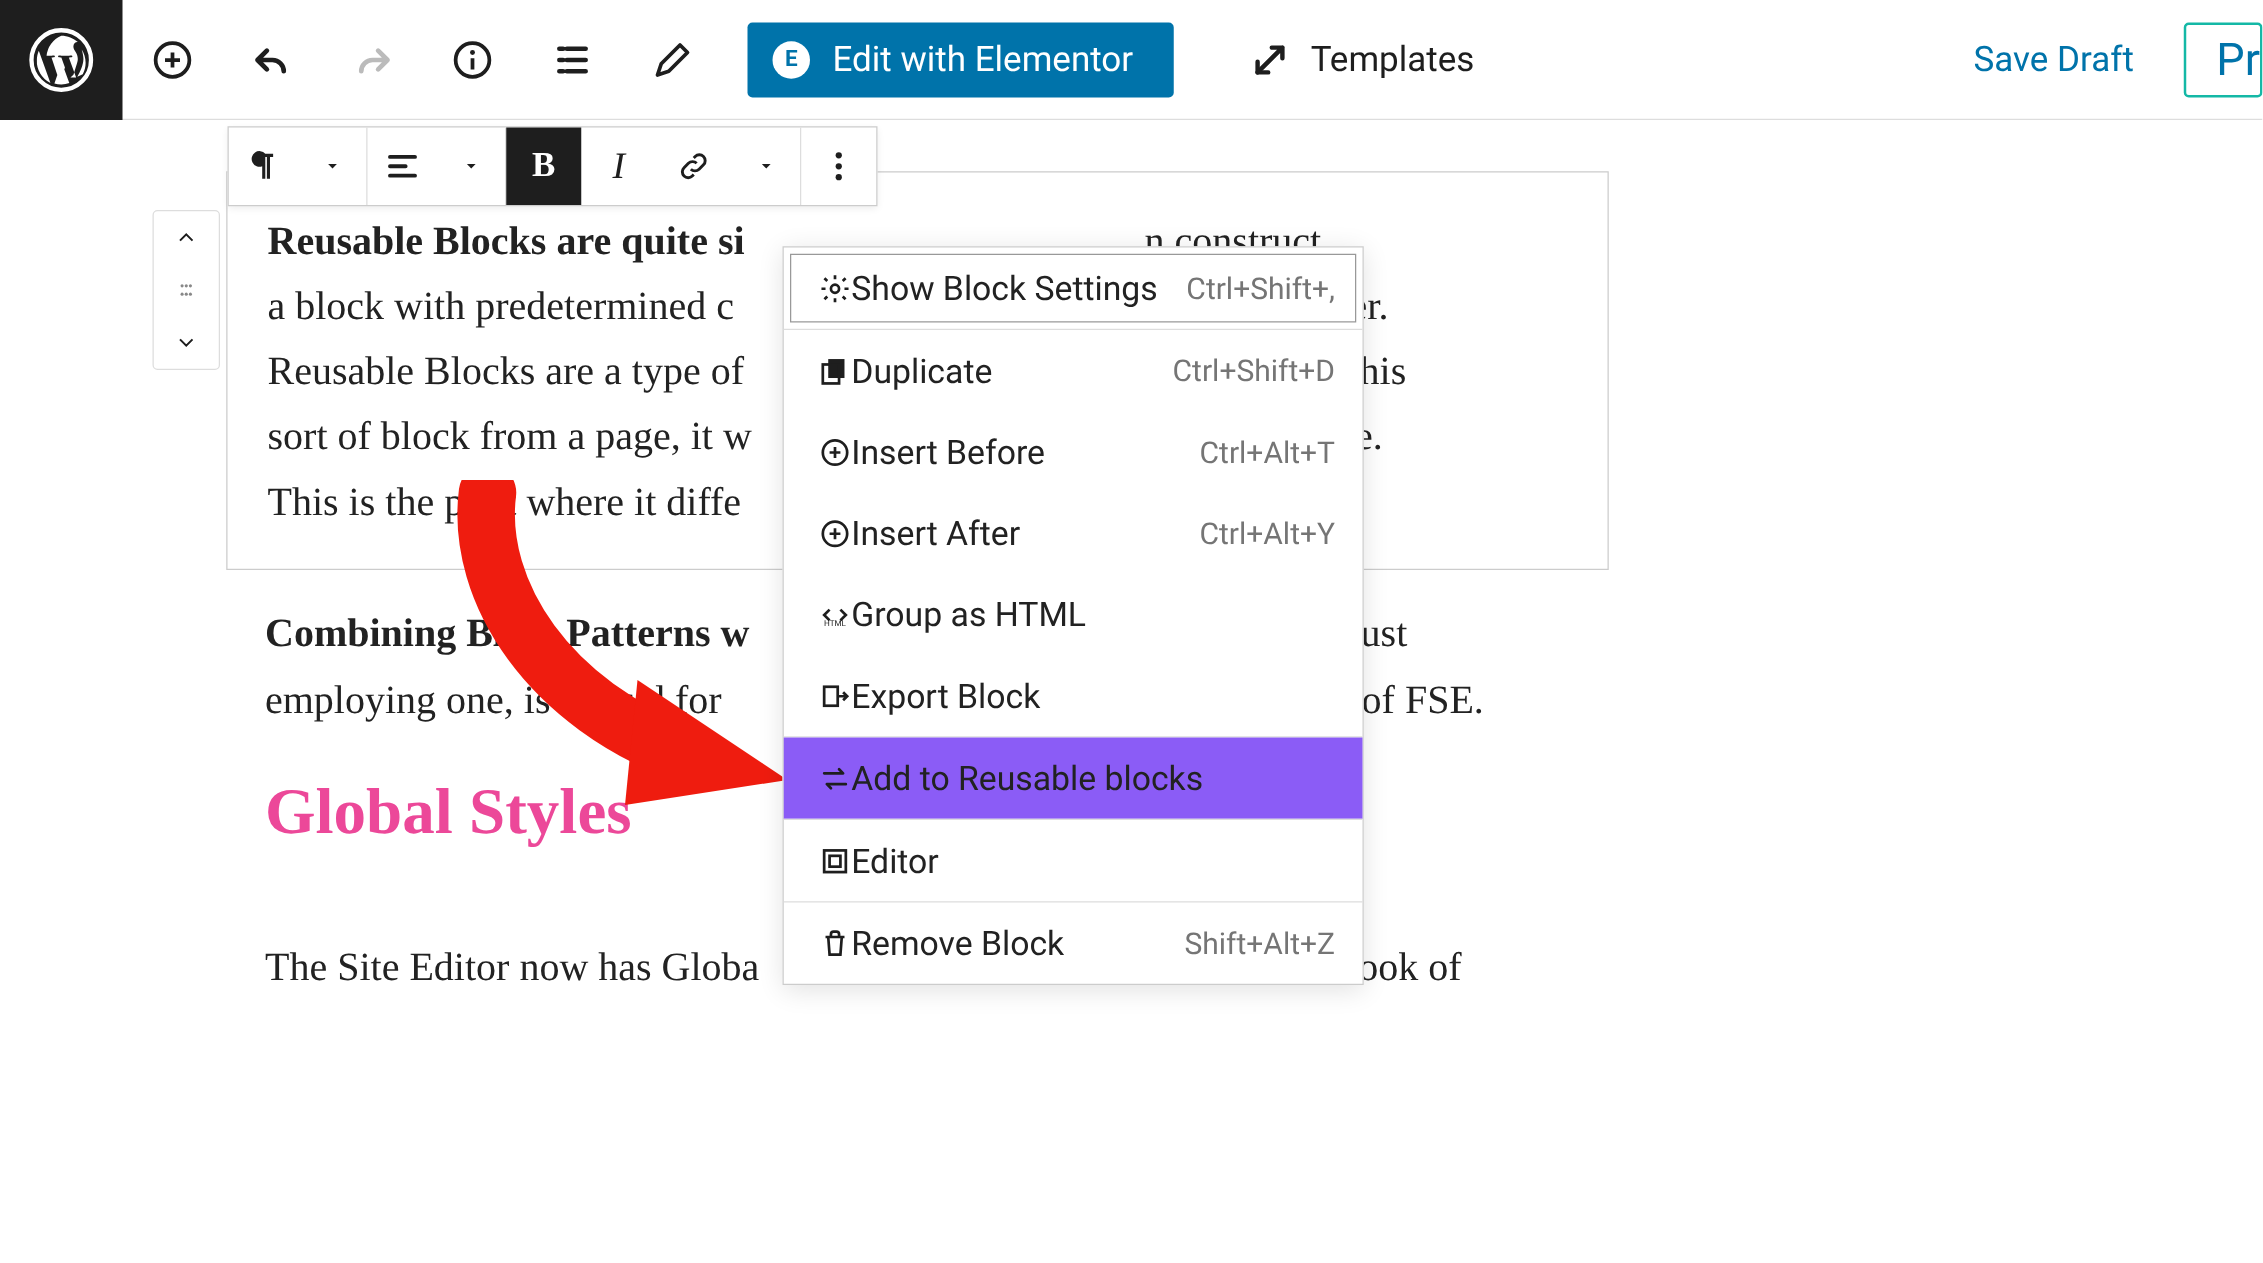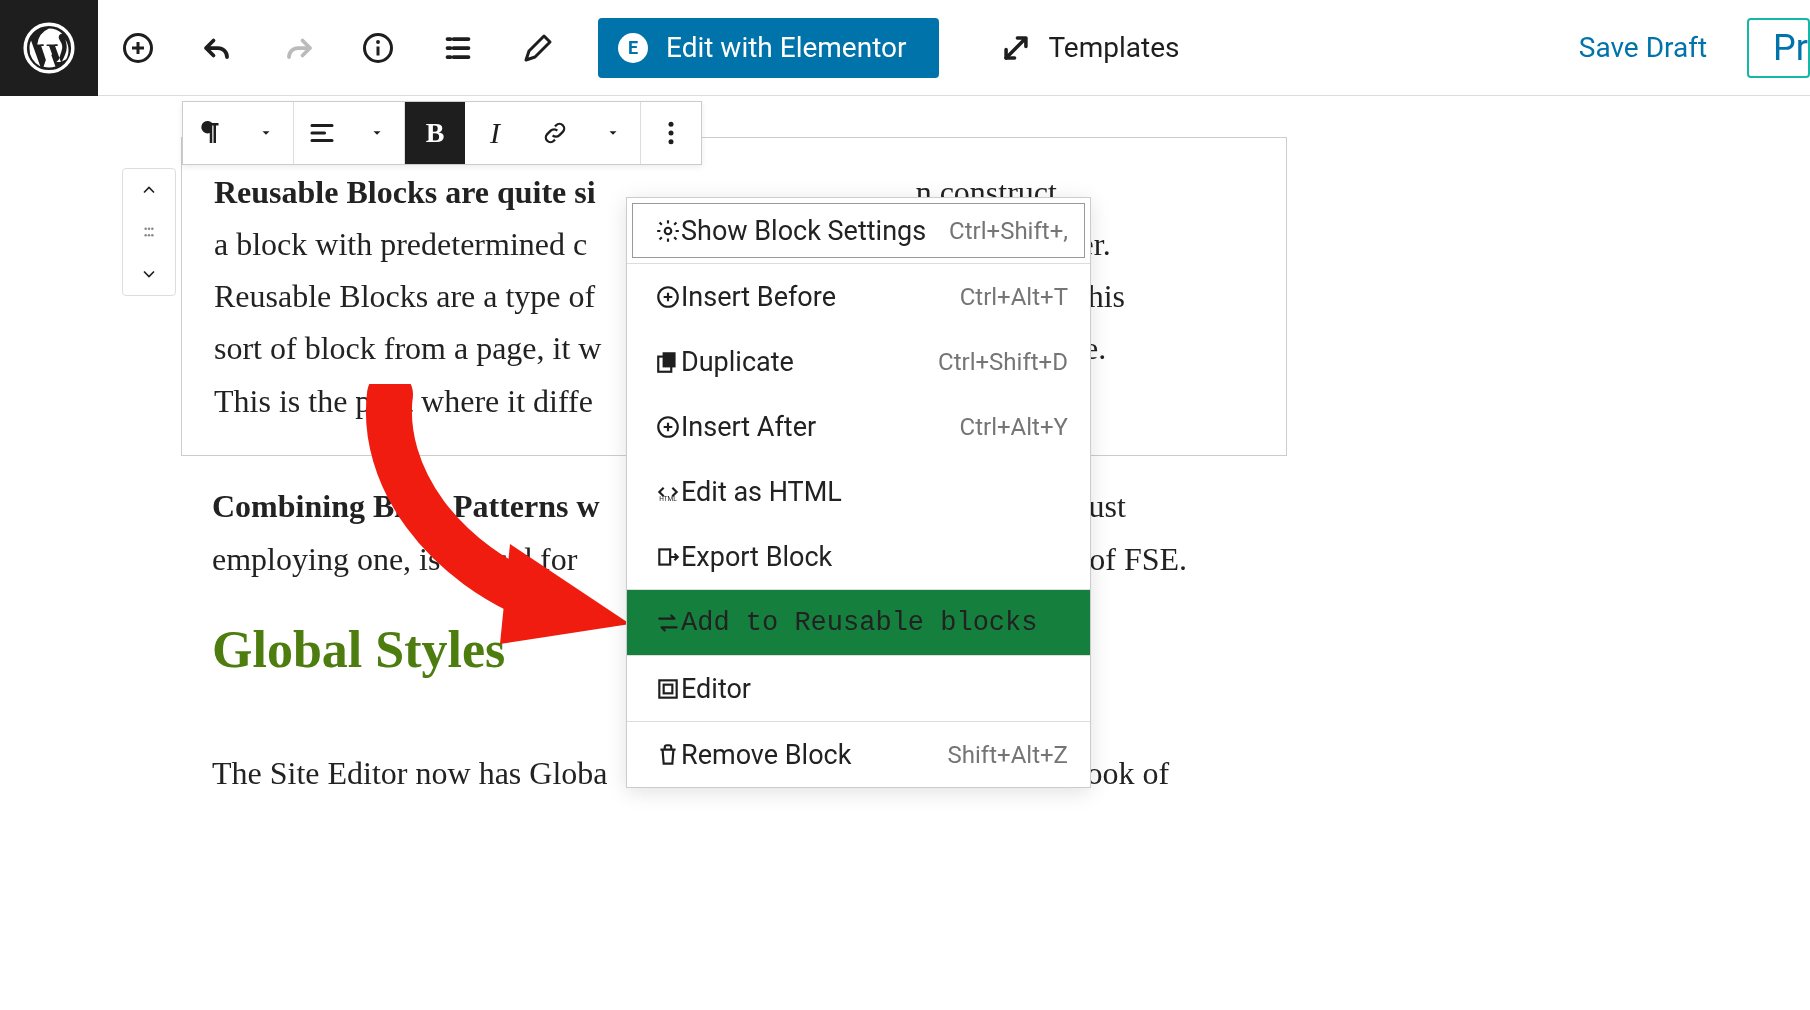--- a/index.html
+++ b/index.html
@@ -191,21 +191,21 @@
   }
   .para2 .bold { font-weight: 700; }
 
   .heading2 {
     position: absolute;
     top: 524px;
     left: 212px;
     font-family: Georgia, "Times New Roman", serif;
     font-size: 52px;
     font-weight: 700;
-    color: #4d7c0f;
+    color: #ec4899;
   }
 
   .para3 {
     position: absolute;
     top: 652px;
     left: 212px;
     width: 1040px;
     font-family: Georgia, "Times New Roman", serif;
     font-size: 32px;
     line-height: 1.6;
@@ -225,21 +225,21 @@
   }
   .dropdown .item {
     display: flex;
     align-items: center;
     height: 65px;
     padding: 0 22px 0 18px;
     font-size: 27px;
     color: #222;
     cursor: pointer;
   }
-  .dropdown .item.hover { background: #15803d; font-family: Liberation Mono, monospace; }
+  .dropdown .item.hover { background: #8b5cf6; }
   .dropdown .item .ic { width: 36px; display: flex; justify-content: flex-end; }
   .dropdown .item .ic svg { width: 26px; height: 26px; color: #1e1e1e; }
   .dropdown .item .lbl { margin-left: 0; flex: 1; }
   .dropdown .item .sc { color: #757575; font-size: 24px; }
   .dropdown .sep { height: 1px; background: #ddd; }
   .dropdown .item.first { outline: 1px solid #999; outline-offset: -6px; }
 
   
   .arrow-anno {
     position: absolute;
@@ -413,55 +413,55 @@
             <path d="M12 2v3M12 19v3M4.2 4.2l2.1 2.1M17.7 17.7l2.1 2.1M2 12h3M19 12h3M4.2 19.8l2.1-2.1M17.7 6.3l2.1-2.1" stroke="currentColor" stroke-width="2"></path>
           </svg>
         </span>
       <span class="lbl">Show Block Settings</span>
       <span class="sc">Ctrl+Shift+,</span>
     </div>
     <div class="sep"></div>
     <div class="item">
       <span class="ic">
           <svg viewBox="0 0 24 24">
+            <rect x="7" y="3" width="12" height="14" fill="currentColor"></rect>
+            <rect x="3" y="7" width="12" height="14" fill="none" stroke="currentColor" stroke-width="2"></rect>
+          </svg>
+        </span>
+      <span class="lbl">Duplicate</span>
+      <span class="sc">Ctrl+Shift+D</span>
+    </div>
+    <div class="item">
+      <span class="ic">
+          <svg viewBox="0 0 24 24">
             <circle cx="12" cy="12" r="9" fill="none" stroke="currentColor" stroke-width="2"></circle>
             <path d="M12 8v8M8 12h8" stroke="currentColor" stroke-width="2"></path>
           </svg>
         </span>
       <span class="lbl">Insert Before</span>
       <span class="sc">Ctrl+Alt+T</span>
     </div>
     <div class="item">
       <span class="ic">
           <svg viewBox="0 0 24 24">
-            <rect x="7" y="3" width="12" height="14" fill="currentColor"></rect>
-            <rect x="3" y="7" width="12" height="14" fill="none" stroke="currentColor" stroke-width="2"></rect>
-          </svg>
-        </span>
-      <span class="lbl">Duplicate</span>
-      <span class="sc">Ctrl+Shift+D</span>
-    </div>
-    <div class="item">
-      <span class="ic">
-          <svg viewBox="0 0 24 24">
             <circle cx="12" cy="12" r="9" fill="none" stroke="currentColor" stroke-width="2"></circle>
             <path d="M12 8v8M8 12h8" stroke="currentColor" stroke-width="2"></path>
           </svg>
         </span>
       <span class="lbl">Insert After</span>
       <span class="sc">Ctrl+Alt+Y</span>
     </div>
     <div class="item">
       <span class="ic">
           <svg viewBox="0 0 24 24">
             <path d="M8 8l-4 4 4 4M16 8l4 4-4 4" fill="none" stroke="currentColor" stroke-width="2"></path>
             <text x="12" y="20" font-size="6" text-anchor="middle" fill="currentColor">HTML</text>
           </svg>
         </span>
-      <span class="lbl">Edit as HTML</span>
+      <span class="lbl">Group as HTML</span>
     </div>
     <div class="item">
       <span class="ic">
           <svg viewBox="0 0 24 24">
             <rect x="4" y="5" width="10" height="14" fill="none" stroke="currentColor" stroke-width="2"></rect>
             <path d="M14 12h7M18 9l3 3-3 3" fill="none" stroke="currentColor" stroke-width="2"></path>
           </svg>
         </span>
       <span class="lbl">Export Block</span>
     </div>

